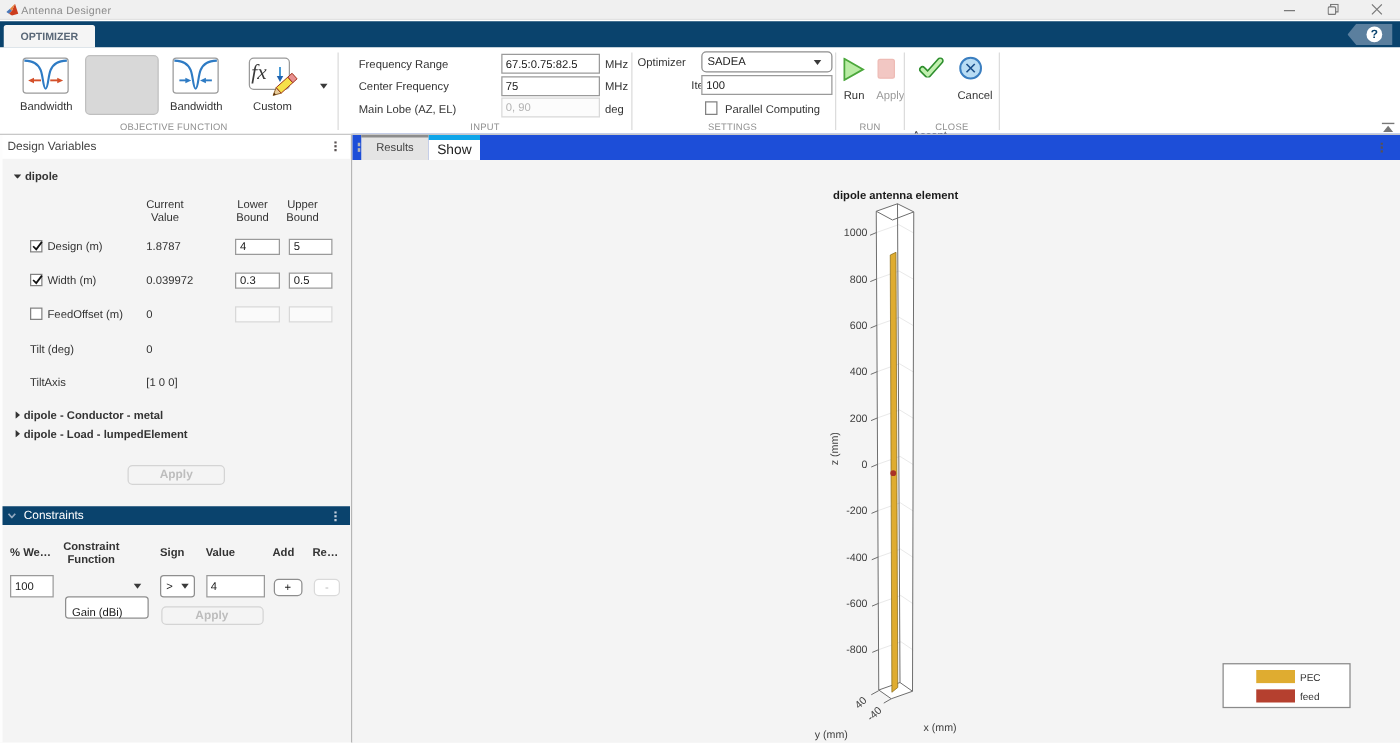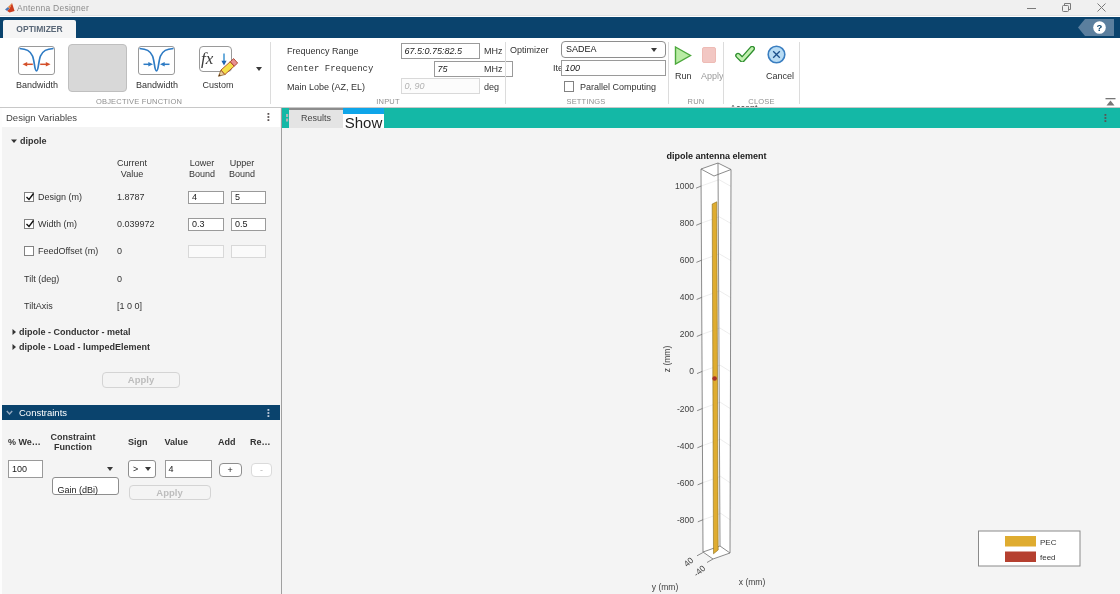--- a/index.html
+++ b/index.html
@@ -20,21 +20,21 @@
 
 
 #ribbon{position:absolute;left:0;top:38px;width:1120px;height:69px;background:#fff;}
 .sep{position:absolute;top:4px;width:1px;height:62px;background:#dcdcdc;}
 .seclabel{position:absolute;top:59px;font-size:7.5px;color:#8f8f8f;text-align:center;letter-spacing:.2px;}
 .bigbtn{position:absolute;top:4px;width:60px;height:50px;text-align:center;}
 .bigbtn .lbl{position:absolute;top:38px;width:100%;font-size:9px;color:#333;}
 .icontile{position:absolute;left:11px;top:4px;width:37px;height:29px;background:#fff;border:1px solid #9a9a9a;border-radius:3px;}
 .icontile svg{overflow:visible;}
 #area-sel{position:absolute;left:68px;top:6px;width:59px;height:48px;background:#d8d8d8;border:1px solid #bfbfbf;border-radius:4px;}
-.ifield{position:absolute;height:13px;background:#fff;border:1px solid #9a9a9a;font-size:9px;color:#1a1a1a;padding:0 3px;line-height:11px;font-style:italic;}
+.ifield{position:absolute;height:13px;background:#fff;border:1px solid #9a9a9a;font-size:9px;color:#1a1a1a;padding:0 3px;line-height:11px;}
 .ilabel{position:absolute;font-size:9px;color:#333;}
 .iunit{position:absolute;font-size:9px;color:#333;}
 
 
 #leftpanel{position:absolute;left:0;top:107px;width:282px;height:487px;background:#f4f4f4;border-right:1px solid #a0a0a0;}
 #hline{position:absolute;left:0;top:107px;width:1120px;height:1px;background:#c8c8c8;z-index:5;}
 #dv-header{position:absolute;left:0;top:0;width:280px;height:20px;background:#fff;}
 #dv-header .t{position:absolute;left:6px;top:5px;font-size:9.5px;color:#444;}
 .cb{position:absolute;width:10px;height:10px;background:#fff;border:1px solid #828282;}
 .fld{position:absolute;background:#fff;border:1px solid #9a9a9a;font-size:9px;color:#1a1a1a;padding:0 3px;}
@@ -42,25 +42,25 @@
 .lab{position:absolute;font-size:9px;color:#333;}
 .bold{font-weight:bold;}
 .applybtn{position:absolute;border:1px solid #d4d4d4;border-radius:4px;background:transparent;
   font-size:9.5px;font-weight:bold;color:#bdbdbd;text-align:center;}
 #cons-header{position:absolute;left:0;top:298px;width:280px;height:15px;background:#0a436d;}
 .ddown{position:absolute;background:#fff;border:1px solid #8e8e8e;border-radius:3px;font-size:9px;color:#1a1a1a;}
 .caret{position:absolute;width:0;height:0;border-left:3.5px solid transparent;border-right:3.5px solid transparent;border-top:4.5px solid #3a3a3a;}
 
 
 #rightpanel{position:absolute;left:282px;top:107px;width:838px;height:487px;background:#f4f4f4;}
-#rtabs{position:absolute;left:0;top:0;width:838px;height:21px;background:#14b8a6;}
+#rtabs{position:absolute;left:0;top:0;width:838px;height:21px;background:#1d4ed8;}
 #tab-results{position:absolute;left:7px;top:1px;width:54px;height:20px;background:#e4e4e4;border-top:2px solid #8c8c8c;
   font-size:9px;color:#444;text-align:center;line-height:17px;}
-#tab-show{position:absolute;left:61px;top:1px;width:41px;height:20px;background:#fff;border-top:6px solid #0ea5e9;
-  font-size:15px;color:#222;text-align:center;line-height:17px;}
+#tab-show{position:absolute;left:61px;top:1px;width:41px;height:20px;background:#fff;border-top:4px solid #0ea5e9;
+  font-size:11px;color:#222;text-align:center;line-height:17px;}
 #figure{position:absolute;left:0;top:21px;width:838px;height:466px;background:#f4f4f4;}
 </style>
 </head>
 <body>
 <div id="app">
 
   <div id="titlebar">
     <svg class="abs" style="left:5px;top:3px" width="10" height="10" viewBox="0 0 10 10">
       <polygon points="0,6.5 3,4 4.6,5.6 2.2,8" fill="#4a78b8"></polygon>
       <polygon points="4.6,5.6 7,0 9.6,8 4.6,9.4 2.2,8" fill="#cc3d1e"></polygon>
@@ -129,24 +129,24 @@
           </g>
         </svg>
       </div>
       <div class="lbl">Custom</div>
     </div>
     <div class="caret" style="left:256px;top:29px;"></div>
     <div class="seclabel" style="left:44px;width:190px;">OBJECTIVE FUNCTION</div>
     <div class="sep" style="left:270px;"></div>
 
     <div class="ilabel" style="left:287px;top:8px;">Frequency Range</div>
-    <div class="ilabel" style="left:287px;top:26px;font-family:Liberation Mono, monospace;">Center Frequency</div>
+    <div class="ilabel" style="left:287px;top:26px;">Center Frequency</div>
     <div class="ilabel" style="left:287px;top:43.5px;">Main Lobe (AZ, EL)</div>
     <div class="ifield" style="left:400.5px;top:4.5px;width:79px;height:16px;line-height:14px;">67.5:0.75:82.5</div>
-    <div class="ifield" style="left:400.5px;top:22.5px;width:79px;height:16px;line-height:14px;margin-left:33px;">75</div>
+    <div class="ifield" style="left:400.5px;top:22.5px;width:79px;height:16px;line-height:14px;">75</div>
     <div class="ifield" style="left:400.5px;top:40px;width:79px;height:16px;line-height:14px;border-color:#d9d9d9;color:#b3b3b3;background:#fcfcfc;">0, 90</div>
     <div class="iunit" style="left:484px;top:8px;">MHz</div>
     <div class="iunit" style="left:484px;top:26px;">MHz</div>
     <div class="iunit" style="left:484px;top:43.5px;">deg</div>
     <div class="seclabel" style="left:333px;width:110px;">INPUT</div>
     <div class="sep" style="left:505px;"></div>
 
     <div class="ilabel" style="left:510px;top:6.5px;">Optimizer</div>
     <div class="ilabel" style="left:510px;top:25px;padding-left:43px;">Iterations</div>
     <div class="ddown" style="left:561px;top:3px;width:104.5px;height:16.5px;line-height:15px;padding:0 4px;border-radius:4px;">SADEA</div>

